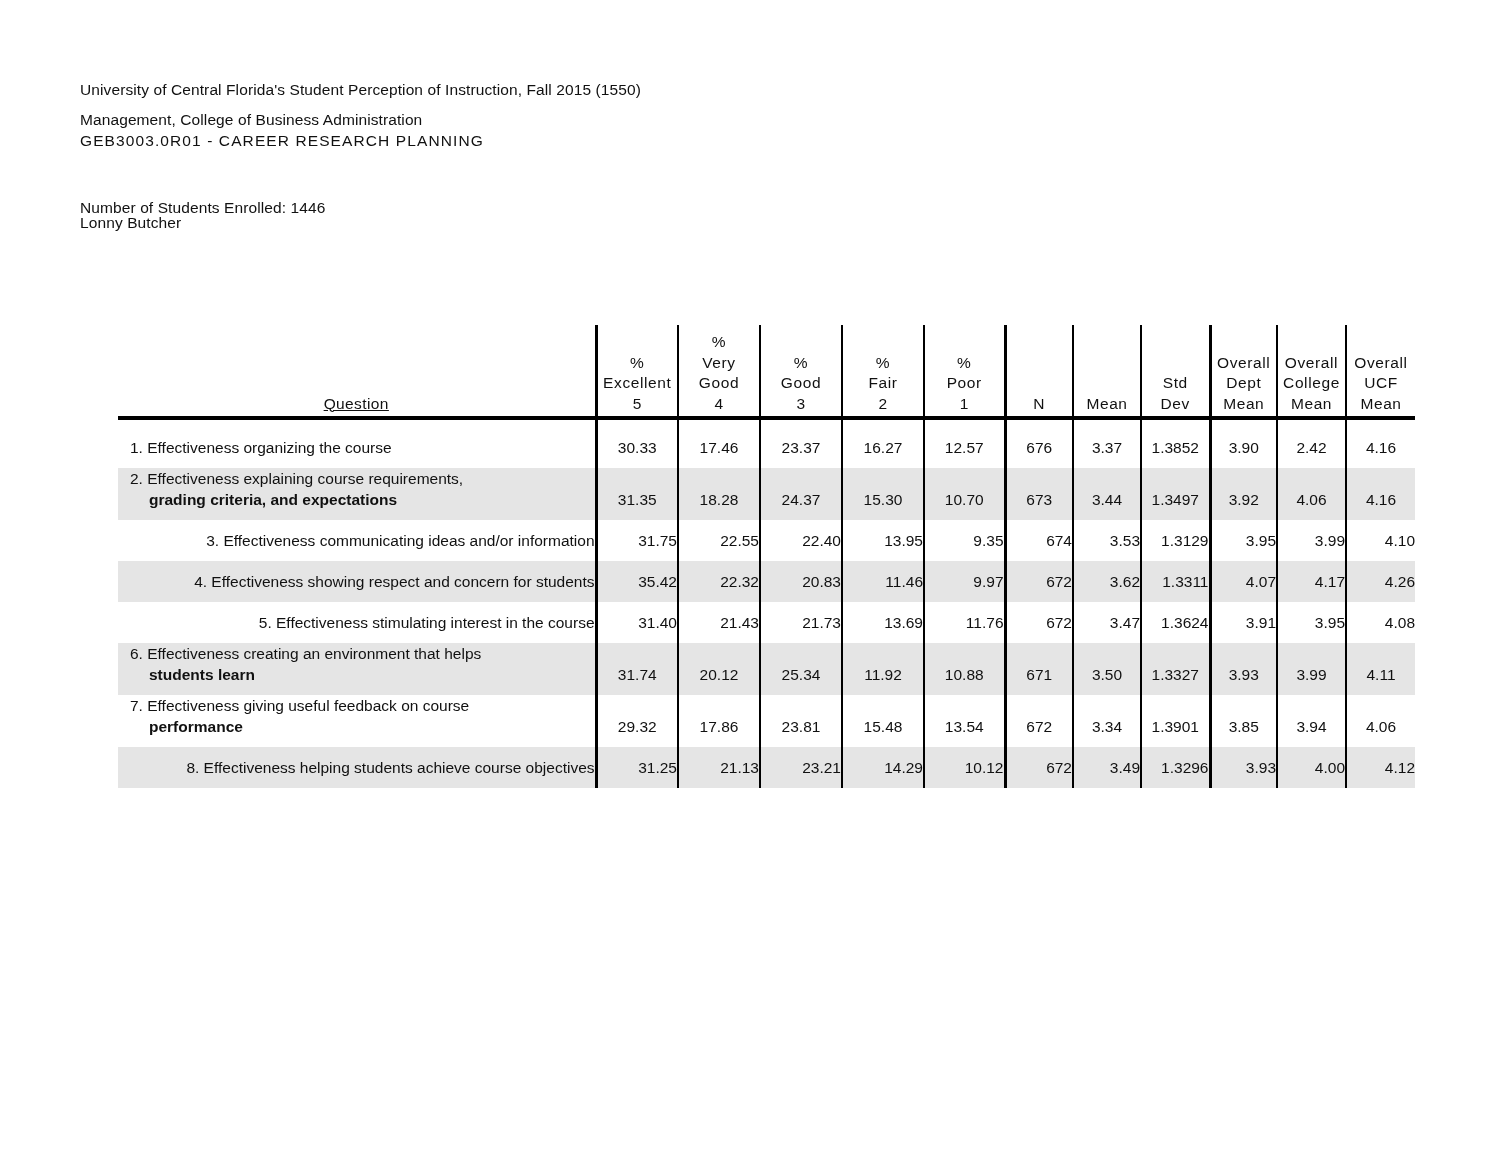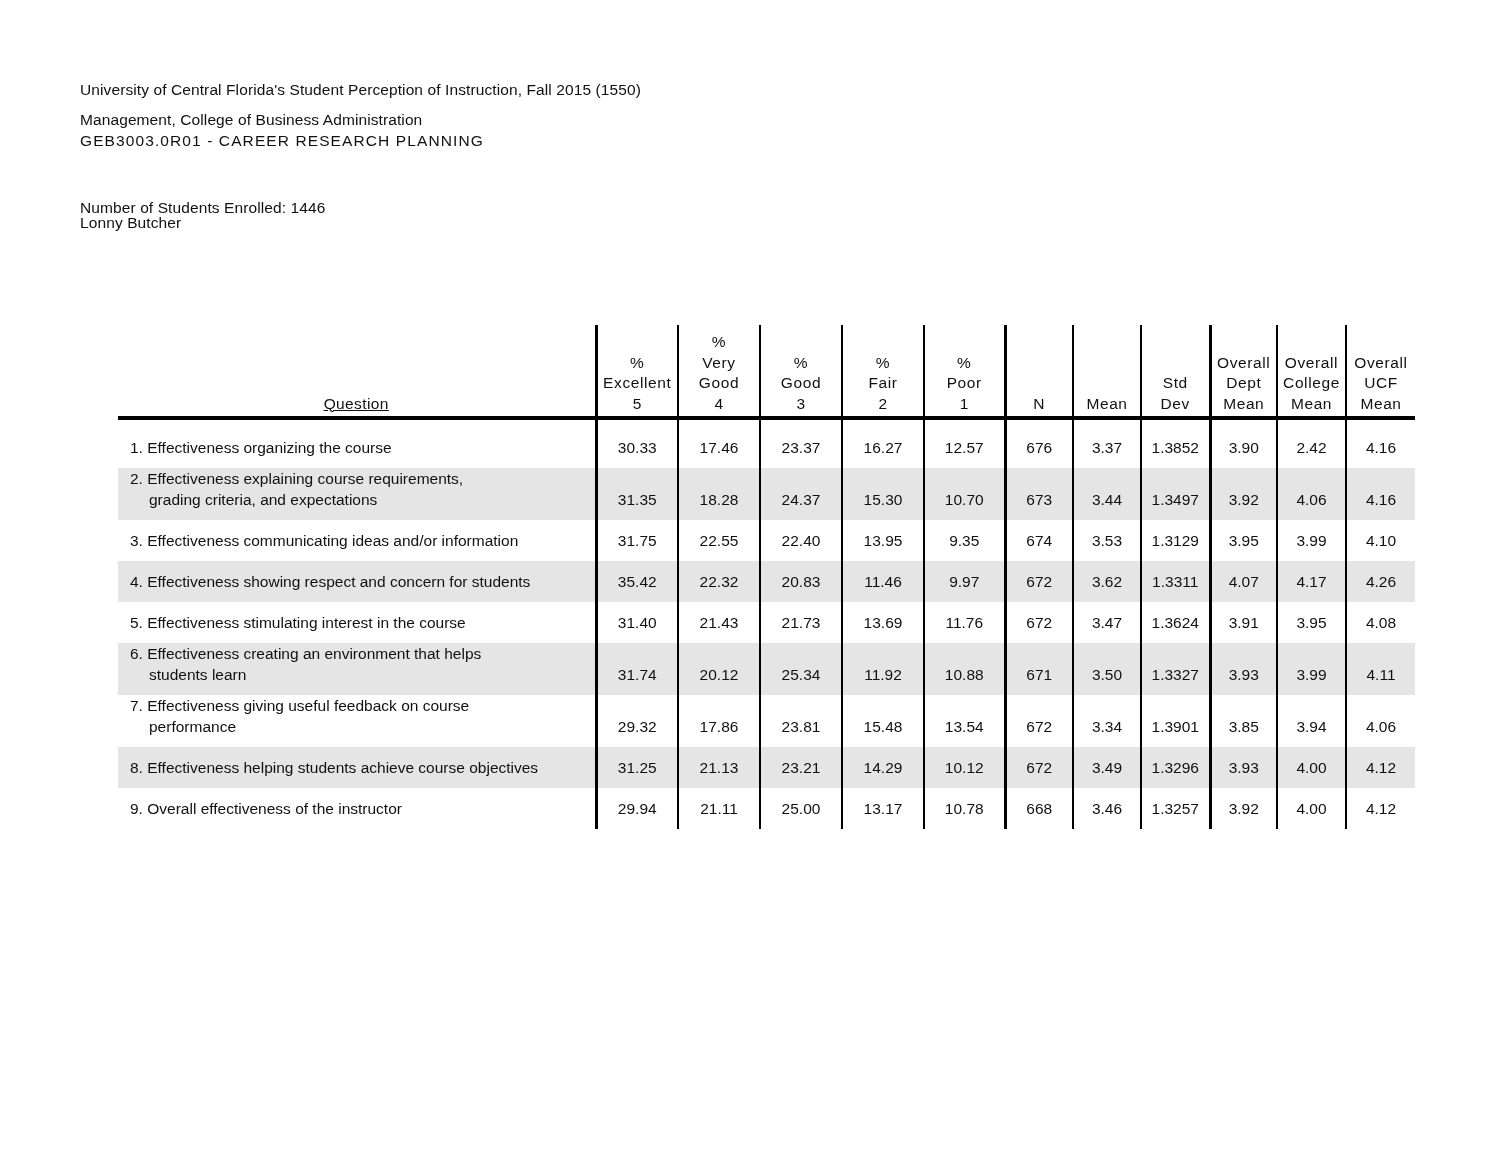--- a/index.html
+++ b/index.html
@@ -41,25 +41,25 @@
   thead tr { border-bottom: 4px solid #000; }
 
   td {
     text-align: center; vertical-align: bottom; padding: 0 0 10px 0;
     line-height: 21px; white-space: nowrap;
   }
   td.q {
     text-align: left; padding-left: 12px; white-space: normal;
   }
   .q-text { display: block; }
-  .q-cont { display: block; padding-left: 19px; }
+  .q-cont { display: block; padding-left: 19px; font-weight: bold; }
 
   tbody tr.shade td { background: #e5e5e5; }
   tr.r-first td { height: 31px; padding-top: 7px; }
-  tr.r-single td { height: 31px; }
+  tr.r-single td { height: 31px; text-align: right; }
   tr.r-double td { height: 42px; }
 
   
   .bl-thick { border-left: 3px solid #000; }
   .bl-thin { border-left: 2px solid #000; }
 </style>
 </head>
 <body>
 
 <div class="hdr-line" style="top:81px;">University of Central Florida's Student Perception of Instruction, Fall 2015 (1550)</div>
@@ -266,30 +266,14 @@
         <td class="bl-thin">23.21</td>
         <td class="bl-thin">14.29</td>
         <td class="bl-thin">10.12</td>
         <td class="bl-thick">672</td>
         <td class="bl-thin">3.49</td>
         <td class="bl-thin">1.3296</td>
         <td class="bl-thick">3.93</td>
         <td class="bl-thin">4.00</td>
         <td class="bl-thin">4.12</td>
       </tr>
-      <tr class="r-single">
-        <td class="q">
-          <span class="q-text">9. Overall effectiveness of the instructor</span>
-        </td>
-        <td class="bl-thick">29.94</td>
-        <td class="bl-thin">21.11</td>
-        <td class="bl-thin">25.00</td>
-        <td class="bl-thin">13.17</td>
-        <td class="bl-thin">10.78</td>
-        <td class="bl-thick">668</td>
-        <td class="bl-thin">3.46</td>
-        <td class="bl-thin">1.3257</td>
-        <td class="bl-thick">3.92</td>
-        <td class="bl-thin">4.00</td>
-        <td class="bl-thin">4.12</td>
-      </tr>
     </tbody>
 </table>
 
 </body></html>

